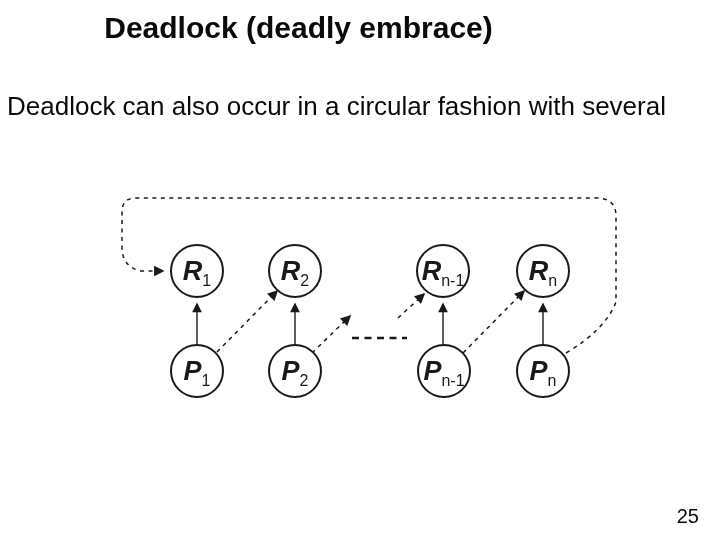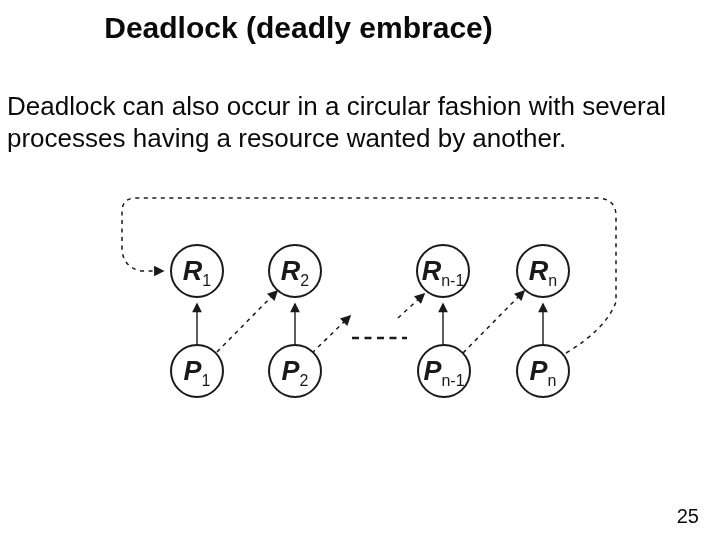--- a/index.html
+++ b/index.html
@@ -86,21 +86,20 @@
 </style>
 </head>
 <body>
 
 <div class="slide">
 
   <h1 class="slide-title">Deadlock (deadly embrace)</h1>
 
   <div class="body-text">
     <div>Deadlock can also occur in a circular fashion with several</div>
-    <div>processes having a resource wanted by another.</div>
   </div>
 
   <svg class="diagram-svg" width="720" height="540" viewBox="0 0 720 540">
     <defs>
       <marker id="ah" viewBox="0 0 10 10" refX="8.5" refY="5" markerWidth="8.5" markerHeight="7" orient="auto-start-reverse">
         <path d="M0,0 L10,5 L0,10 z" fill="#1a1a1a"></path>
       </marker>
     </defs>
 
     <path class="dashed-edge" d="M 566,353 Q 606,329 616,302 L 616,216 Q 616,198 596,198 L 136,198 Q 122,198 122,212 L 122,247 Q 122,267 141,271 L 163,271" marker-end="url(#ah)"></path>

